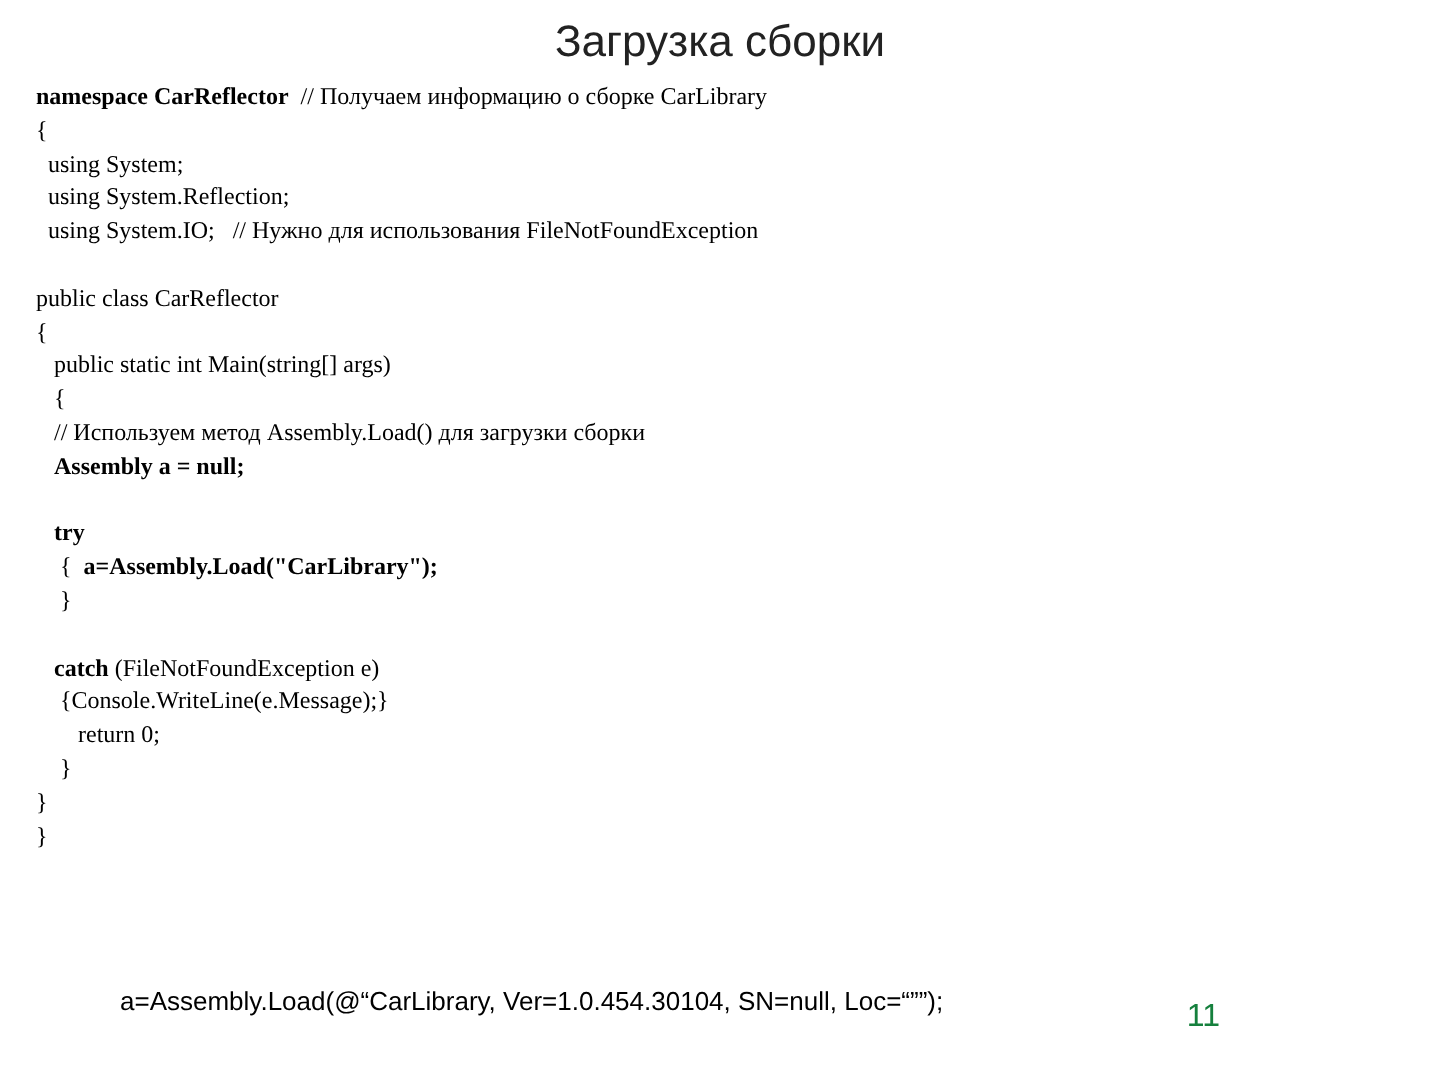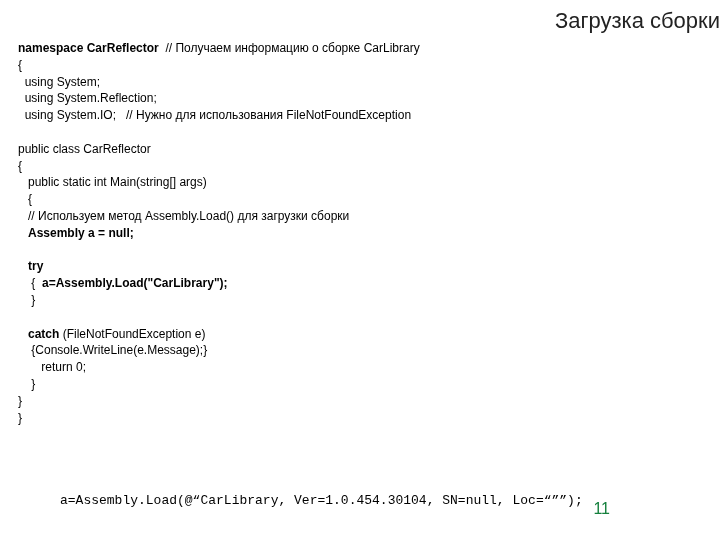--- a/index.html
+++ b/index.html
@@ -5,41 +5,41 @@
     * { margin: 0; padding: 0; box-sizing: border-box; }
     body {
       width: 720px;
       height: 540px;
       background: #ffffff;
       font-family: Arial, sans-serif;
       position: relative;
       overflow: hidden;
     }
     .title {
-      text-align: right;
+      text-align: center;
       font-size: 22px;
       color: #222;
       padding-top: 8px;
       padding-bottom: 6px;
       font-weight: normal;
     }
     .code-block {
-      font-family: Liberation Sans, sans-serif;
+      font-family: Liberation Serif, serif;
       font-size: 12px;
       line-height: 1.4;
       color: #000;
       padding-left: 18px;
       white-space: pre;
     }
     .bold { font-weight: bold; }
     .footer-line {
       position: absolute;
       bottom: 32px;
       left: 60px;
-      font-family: Liberation Mono, monospace;
+      font-family: Liberation Sans, sans-serif;
       font-size: 13px;
       color: #000;
       margin-top: 36px;
     }
     .page-num {
       position: absolute;
       bottom: 22px;
       right: 110px;
       font-family: Arial, sans-serif;
       font-size: 16px;

